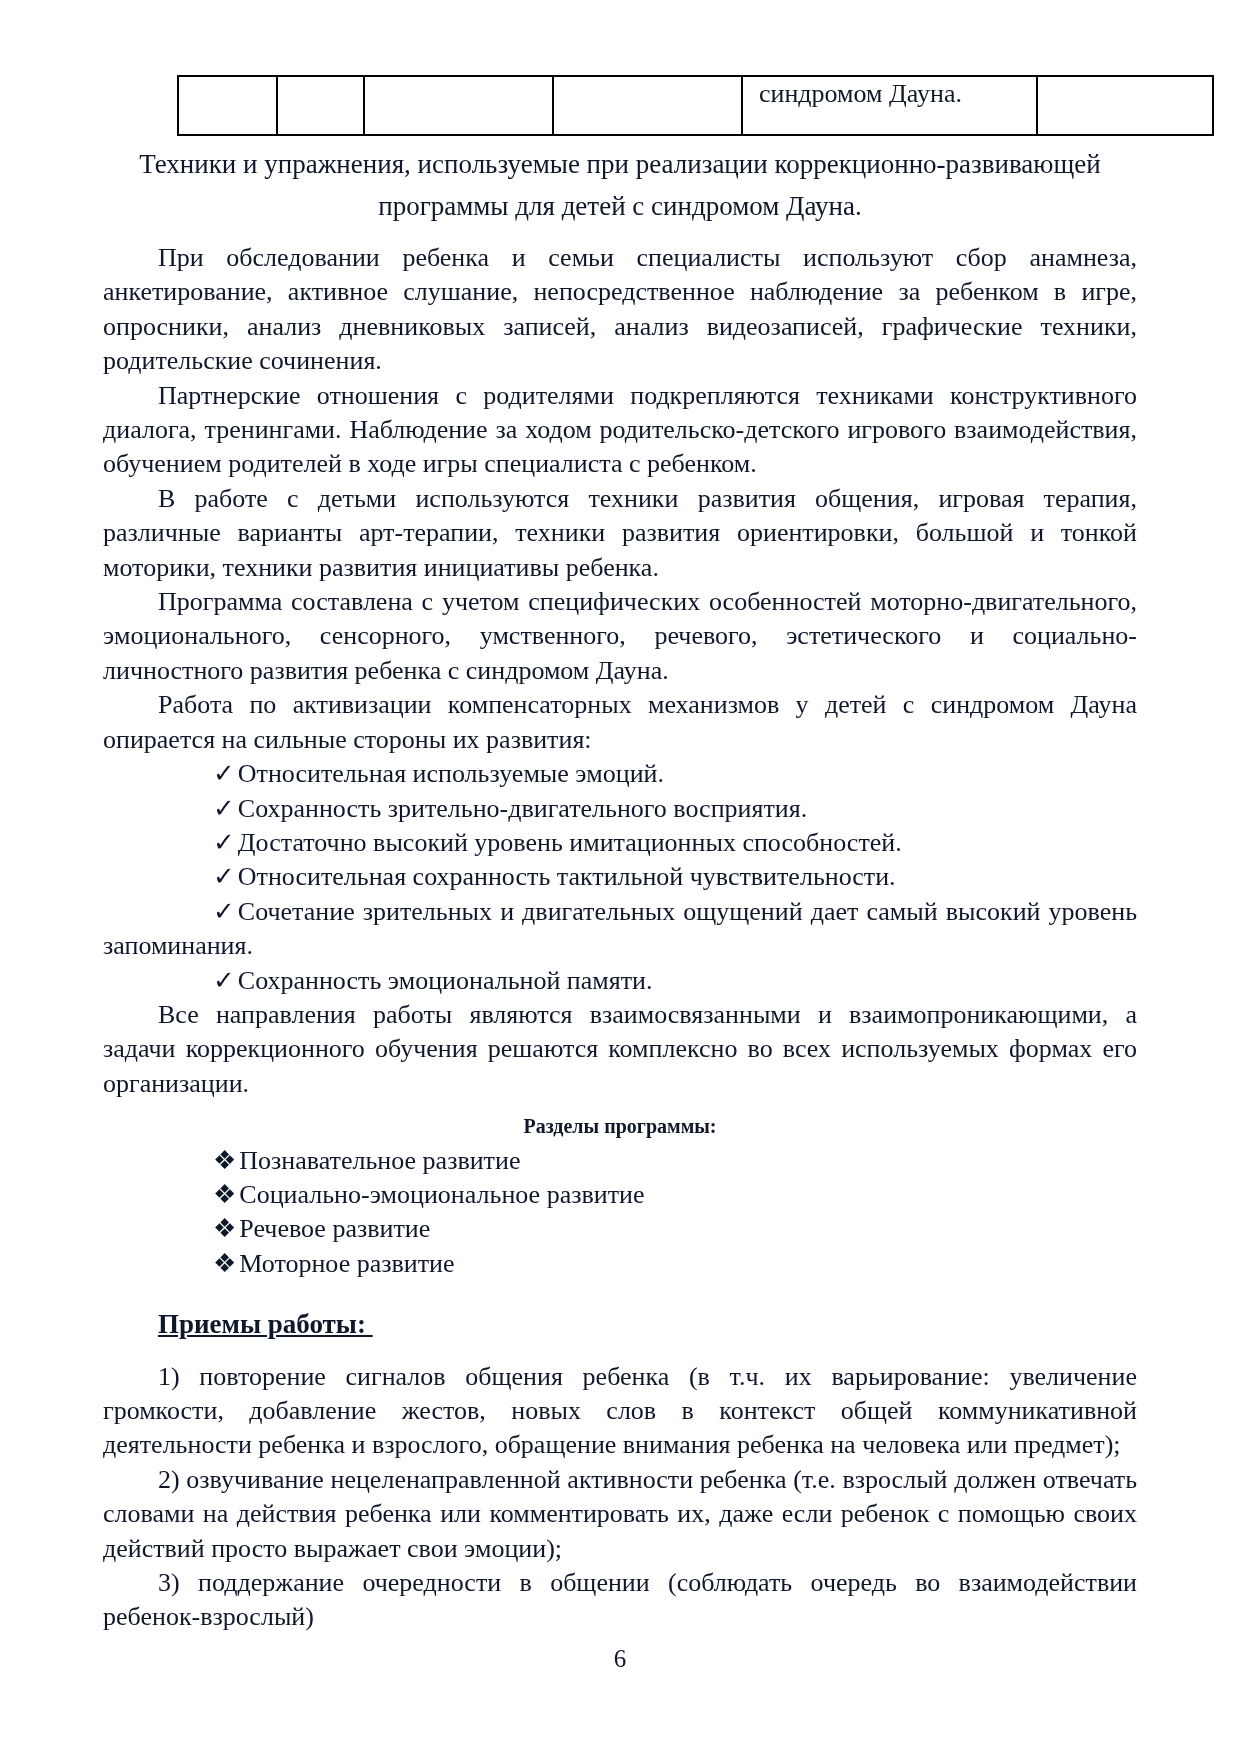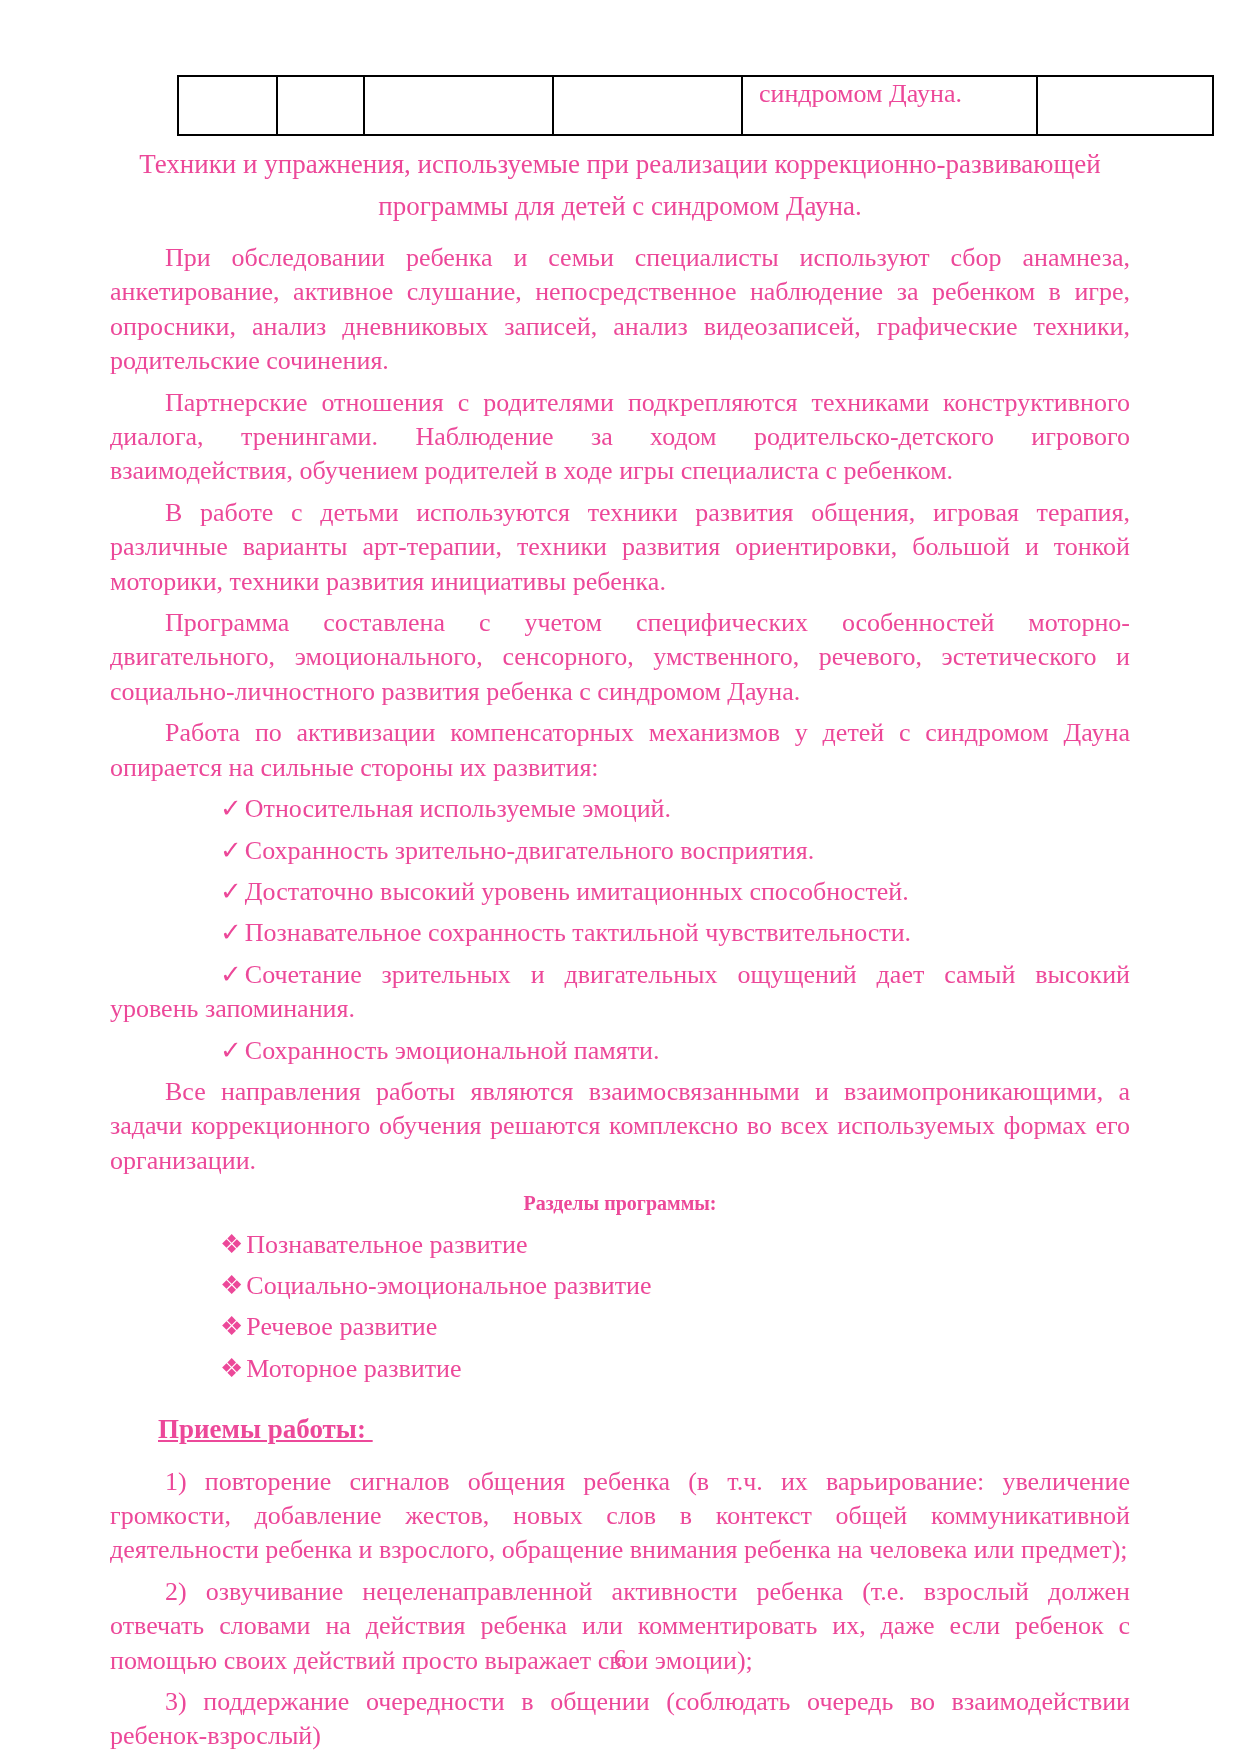--- a/index.html
+++ b/index.html
@@ -2,21 +2,21 @@
 <html lang="ru"><head>
 <meta charset="utf-8">
 <style>
   html,body{margin:0;padding:0;background:#e8e8e8;}
   .page{
     position:relative;
     width:1240px;height:1754px;
     margin:0 auto;
     background:#ffffff;
     font-family:"Liberation Serif","DejaVu Serif",serif;
-    color:#ec4899;
+    color:#0f172a;
     overflow:hidden;
   }
   
   .doc-table{
     position:absolute;left:177px;top:75px;
     width:1037px;height:61px;
     border:2px solid #000;
     display:flex;box-sizing:border-box;
   }
   .doc-table .cell{
@@ -35,21 +35,21 @@
     position:absolute;left:103px;top:143px;width:1034px;
     font-size:26px;line-height:34.4px;
   }
   .main-heading{
     font-weight:normal;
     font-size:27px;line-height:42px;
     text-align:center;
     margin:0;
   }
   .para{
-    margin:7px;
+    margin:0;
     text-align:justify;
     text-indent:55px;
   }
   .para.first{margin-top:14px;}
   .bullet{display:inline-block;margin-right:3px;}
   .center-title{
     font-weight:bold;font-size:20px;
     text-align:center;
     margin:8px 0 0 0;
   }
@@ -86,21 +86,21 @@
 
     <p class="para first">При обследовании ребенка и семьи специалисты используют сбор анамнеза, анкетирование, активное слушание, непосредственное наблюдение за ребенком в игре, опросники, анализ дневниковых записей, анализ видеозаписей, графические техники, родительские сочинения.</p>
     <p class="para">Партнерские отношения с родителями подкрепляются техниками конструктивного диалога, тренингами. Наблюдение за ходом родительско-детского игрового взаимодействия, обучением родителей в ходе игры специалиста с ребенком.</p>
     <p class="para">В работе с детьми используются техники развития общения, игровая терапия, различные варианты арт-терапии, техники развития ориентировки, большой и тонкой моторики, техники развития инициативы ребенка.</p>
     <p class="para">Программа составлена с учетом специфических особенностей моторно-двигательного, эмоционального, сенсорного, умственного, речевого, эстетического и социально-личностного развития ребенка с синдромом Дауна.</p>
     <p class="para">Работа по активизации компенсаторных механизмов у детей с синдромом Дауна опирается на сильные стороны их развития:</p>
 
     <p class="para"><span class="bullet">✓</span><span>Относительная используемые эмоций.</span></p>
     <p class="para"><span class="bullet">✓</span><span>Сохранность зрительно-двигательного восприятия.</span></p>
     <p class="para"><span class="bullet">✓</span><span>Достаточно высокий уровень имитационных способностей.</span></p>
-    <p class="para"><span class="bullet">✓</span><span>Познавательное сохранность тактильной чувствительности.</span></p>
+    <p class="para"><span class="bullet">✓</span><span>Относительная сохранность тактильной чувствительности.</span></p>
     <p class="para"><span class="bullet">✓</span><span>Сочетание зрительных и двигательных ощущений дает самый высокий уровень запоминания.</span></p>
     <p class="para"><span class="bullet">✓</span><span>Сохранность эмоциональной памяти.</span></p>
 
     <p class="para">Все направления работы являются взаимосвязанными и взаимопроникающими, а задачи коррекционного обучения решаются комплексно во всех используемых формах его организации.</p>
 
     <p class="center-title">Разделы программы:</p>
 
     <p class="para"><span class="bullet">❖</span><span>Познавательное развитие</span></p>
     <p class="para"><span class="bullet">❖</span><span>Социально-эмоциональное развитие</span></p>
     <p class="para"><span class="bullet">❖</span><span>Речевое развитие</span></p>

